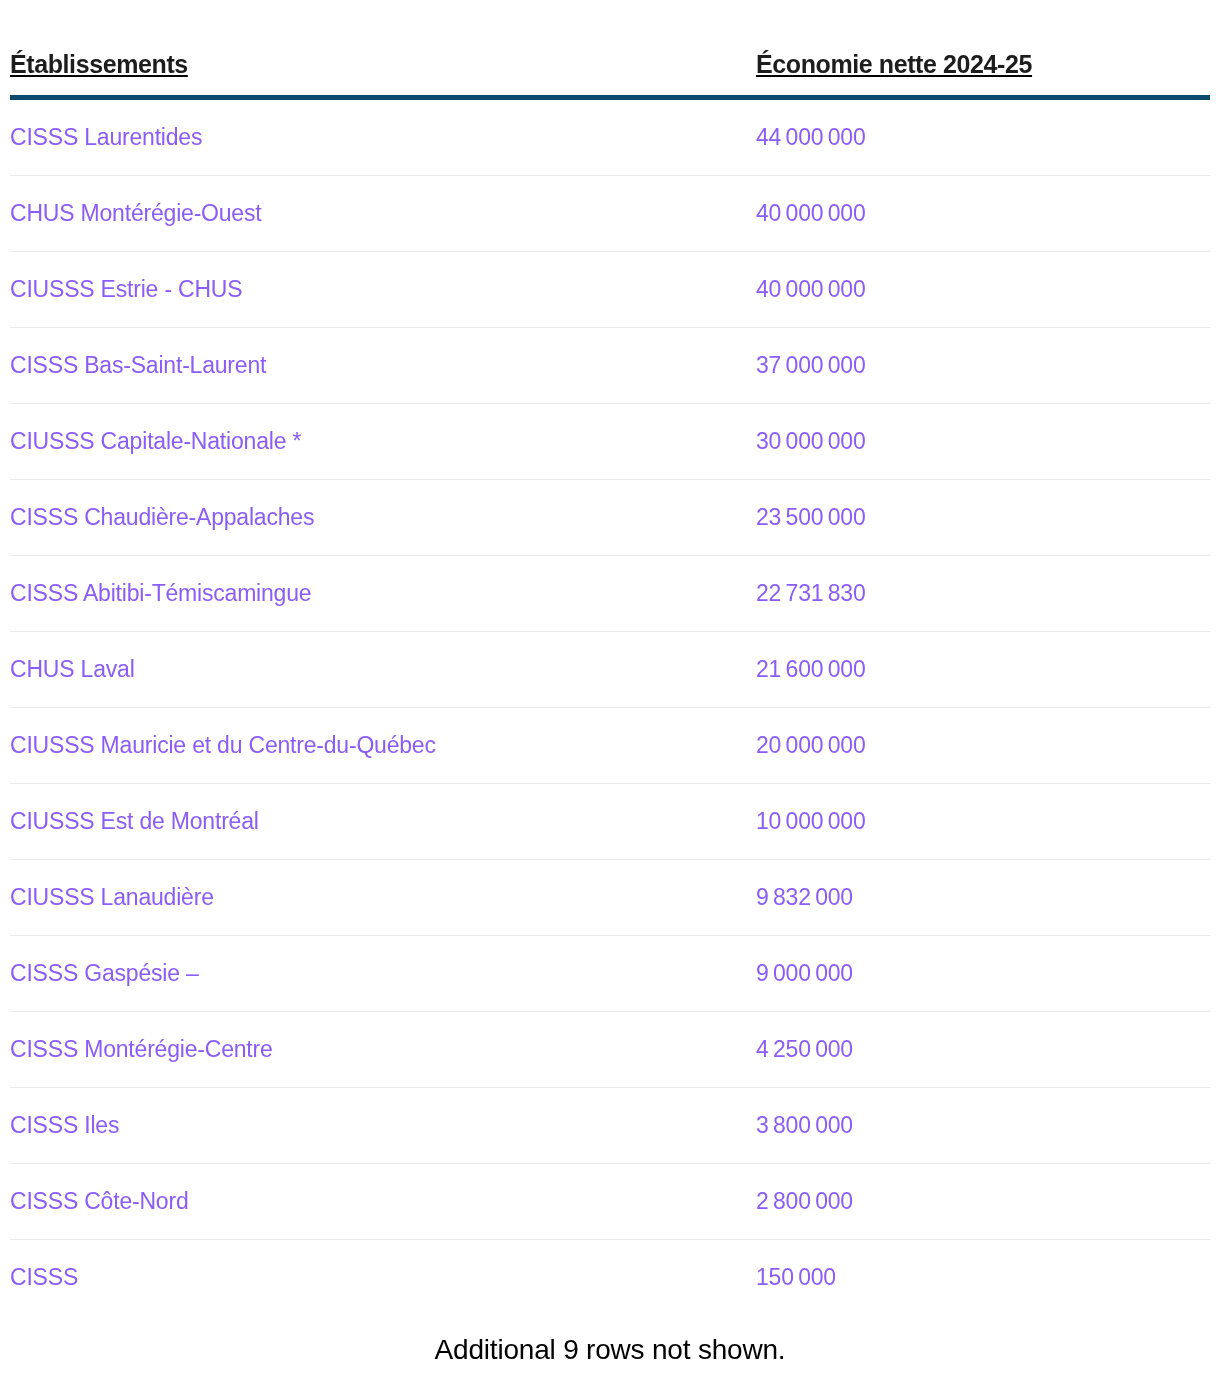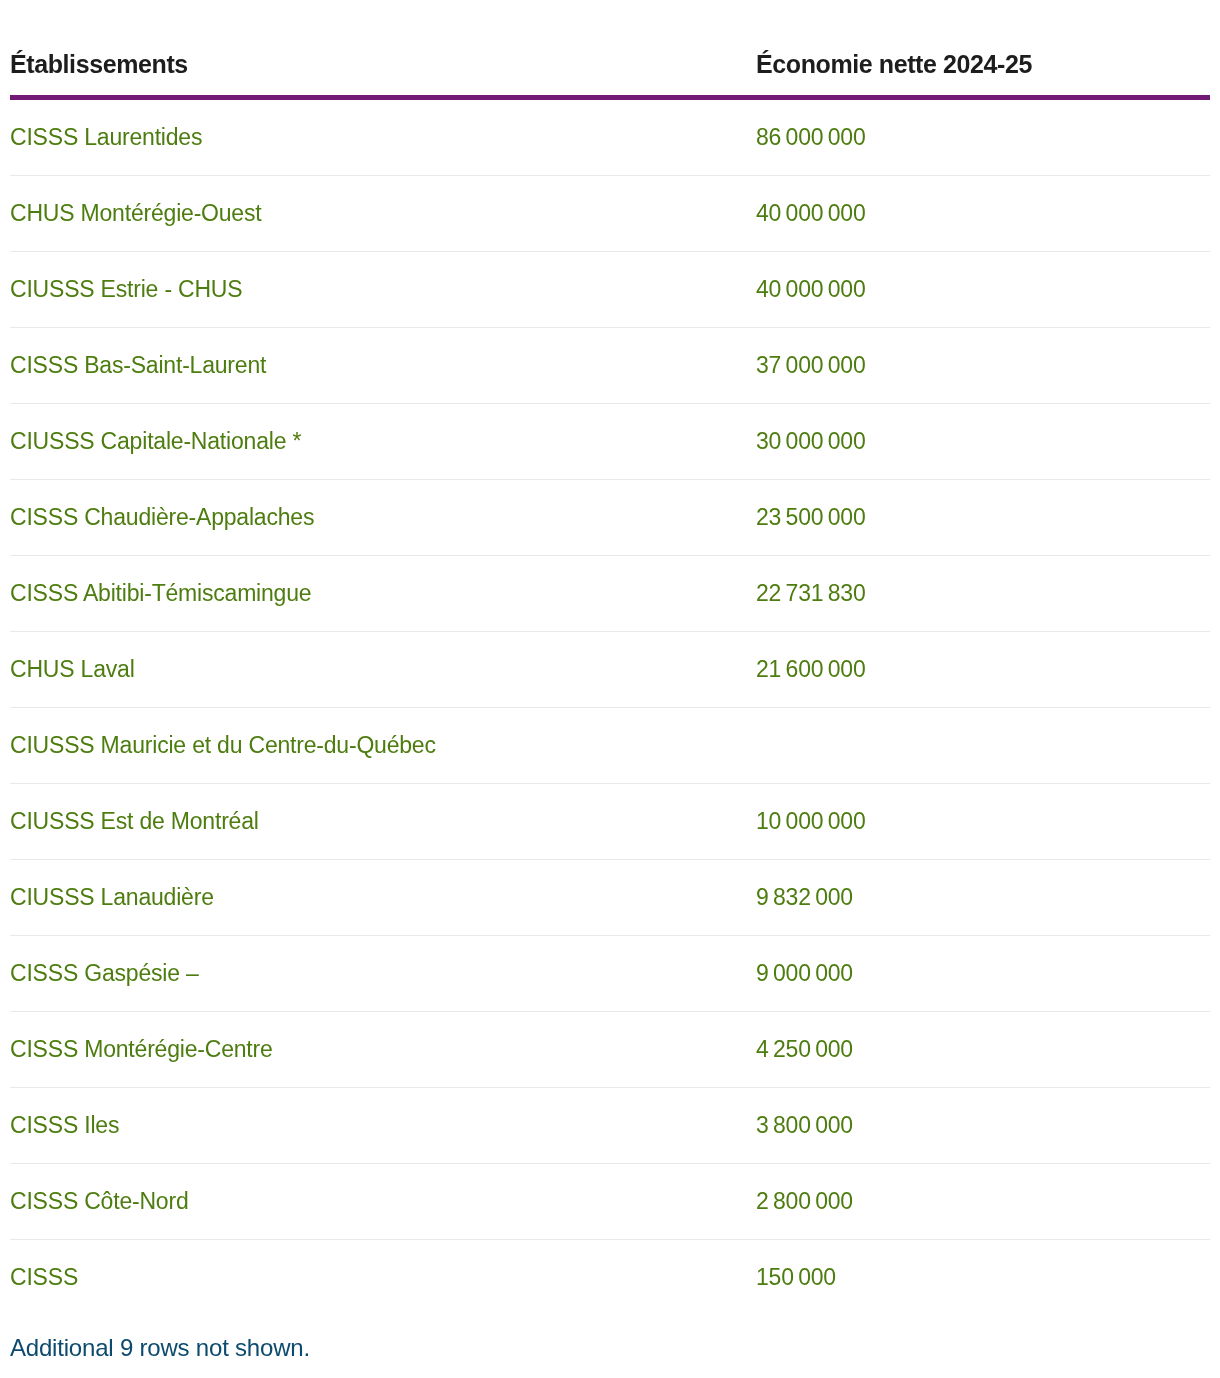--- a/index.html
+++ b/index.html
@@ -15,21 +15,22 @@
     overflow: hidden;
   }
   .table-wrap {
     padding: 0 10px;
   }
   .thead {
     display: grid;
     grid-template-columns: 746px 1fr;
     align-items: end;
     padding: 50px 0 16px 0;
-    border-bottom: 5px solid #701a75;
+    border-bottom: 5px solid #0c4a6e;
+    text-decoration: underline;
   }
   .thead .th {
     font-size: 25px;
     font-weight: bold;
     color: #1d1d1d;
     letter-spacing: -0.4px;
     line-height: 1.15;
   }
   .row {
     display: grid;
@@ -37,46 +38,47 @@
     align-items: center;
     height: 76px;
     box-sizing: border-box;
     border-bottom: 1px solid #e9e9e9;
   }
   .row:last-child {
     border-bottom: none;
   }
   .cell {
     font-size: 23px;
-    color: #4d7c0f;
+    color: #8b5cf6;
     letter-spacing: -0.2px;
     white-space: nowrap;
     overflow: hidden;
   }
   .footer-note {
     padding: 18px 10px 0 10px;
-    font-size: 24px;
-    color: #0c4a6e;
+    font-size: 28px;
+    color: #000000;
     letter-spacing: -0.2px;
+    text-align: center;
   }
 </style>
 </head>
 <body>
 
 <div class="table-wrap">
 
   <div class="thead">
     <div class="th">Établissements</div>
     <div class="th">Économie nette 2024-25</div>
   </div>
 
   <div id="tbody">
   <div class="row">
     <div class="cell">CISSS Laurentides</div>
-    <div class="cell">86 000 000</div>
+    <div class="cell">44 000 000</div>
   </div>
 
   <div class="row">
     <div class="cell">CHUS Montérégie-Ouest</div>
     <div class="cell">40 000 000</div>
   </div>
 
   <div class="row">
     <div class="cell">CIUSSS Estrie - CHUS</div>
     <div class="cell">40 000 000</div>
@@ -102,20 +104,21 @@
     <div class="cell">22 731 830</div>
   </div>
 
   <div class="row">
     <div class="cell">CHUS Laval</div>
     <div class="cell">21 600 000</div>
   </div>
 
   <div class="row">
     <div class="cell">CIUSSS Mauricie et du Centre-du-Québec</div>
+    <div class="cell">20 000 000</div>
   </div>
 
   <div class="row">
     <div class="cell">CIUSSS Est de Montréal</div>
     <div class="cell">10 000 000</div>
   </div>
 
   <div class="row">
     <div class="cell">CIUSSS Lanaudière</div>
     <div class="cell">9 832 000</div>

